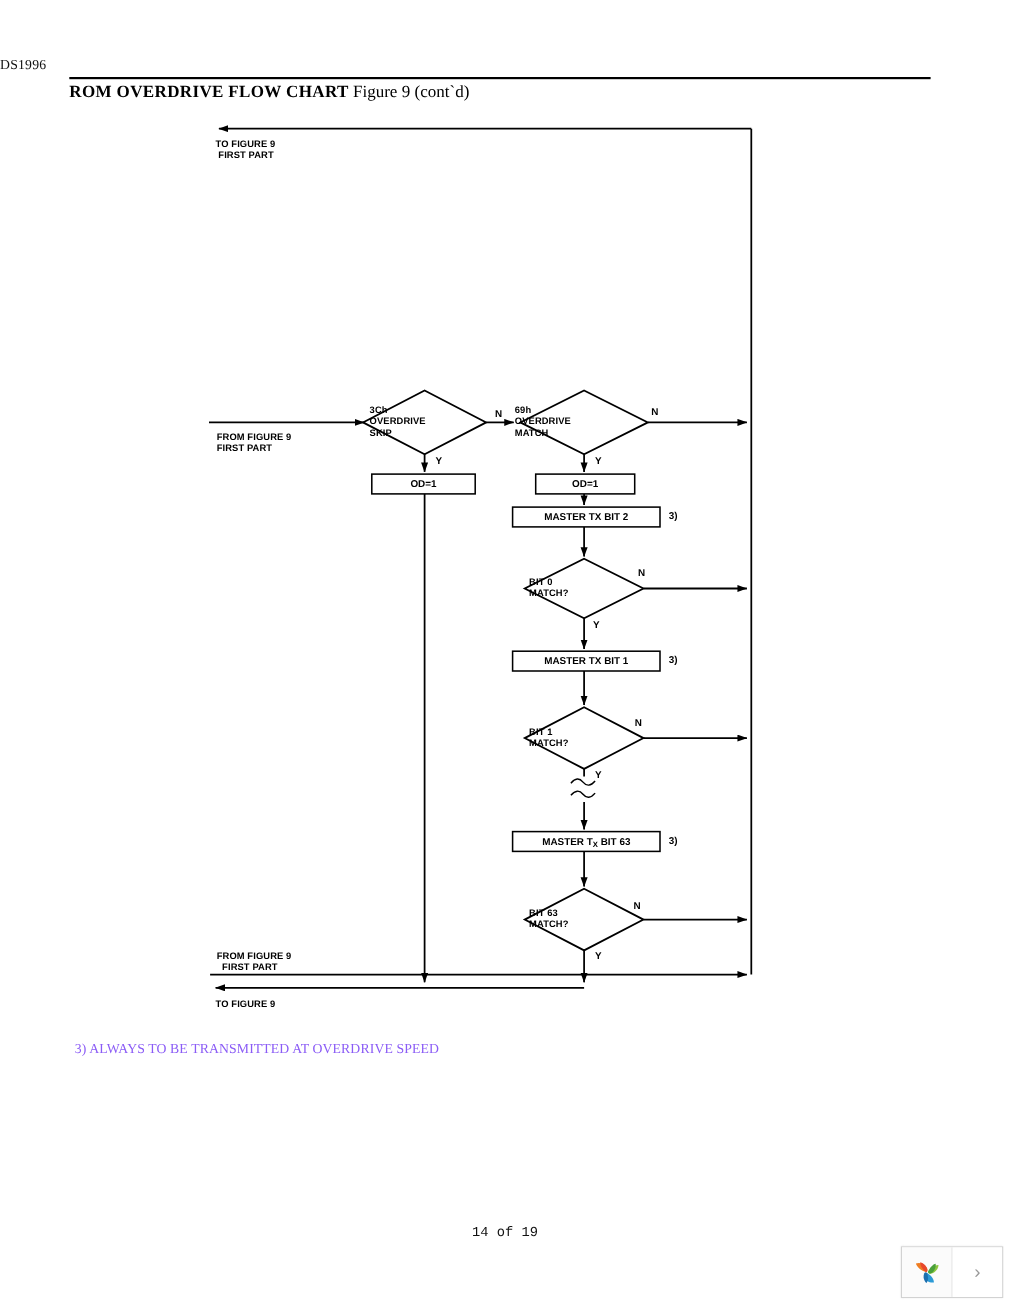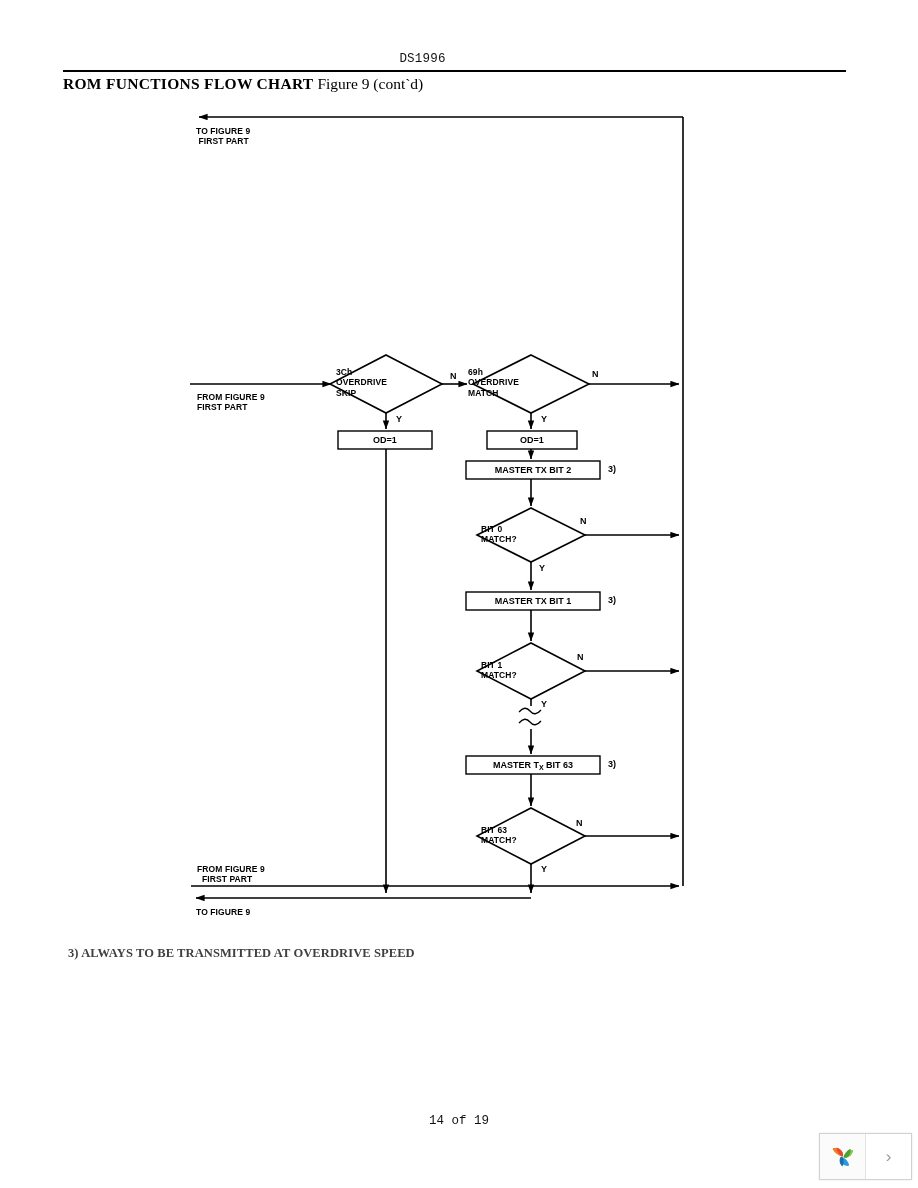--- a/index.html
+++ b/index.html
@@ -14,22 +14,22 @@
     position: relative;
     font-family: "Liberation Serif", serif;
     overflow: hidden;
   }
 
   
   #part-number {
     position: absolute;
     left: 0; top: 52px;
     width: 845px;
-    text-align: center;
-    font-family: Liberation Mono, monospace;
+    text-align: left;
+    font-family: Liberation Serif, serif;
     font-size: 12.5px;
     letter-spacing: .2px;
     color: #111;
   }
   #header-rule {
     position: absolute;
     left: 63px; top: 70px;
     width: 783px; height: 2px;
     background: #000;
   }
@@ -99,23 +99,22 @@
     position: relative;
     top: 2px;
   }
 
   
   #footnote {
     position: absolute;
     left: 68px; top: 946px;
     font-family: "Liberation Serif", serif;
     font-size: 12.5px;
-    color: #404040;
+    color: #8b5cf6;
     letter-spacing: .1px;
-    font-weight: bold;
   }
 
   
   #page-footer {
     position: absolute;
     left: 0; top: 1114px;
     width: 918px;
     text-align: center;
     font-family: Liberation Mono, monospace;
     font-size: 12.5px;
@@ -148,21 +147,21 @@
     font-size: 17px;
     color: #9a9a9a;
   }
 </style>
 </head>
 <body>
 
 <div id="part-number">DS1996</div>
 <div id="header-rule"></div>
 <div id="chart-title">
-  <span class="bold">ROM FUNCTIONS FLOW CHART</span>
+  <span class="bold">ROM OVERDRIVE FLOW CHART</span>
   <span class="reg">Figure 9 (cont`d)</span>
 </div>
 
 <div id="flowchart">
 
   <svg width="918" height="1000" viewBox="0 0 918 1000">
     <defs>
       <marker id="arrR" markerWidth="9" markerHeight="9" refX="8.6" refY="3.2" orient="auto" markerUnits="userSpaceOnUse">
         <path d="M0,0 L9,3.2 L0,6.4 z" fill="#000"></path>
       </marker>

